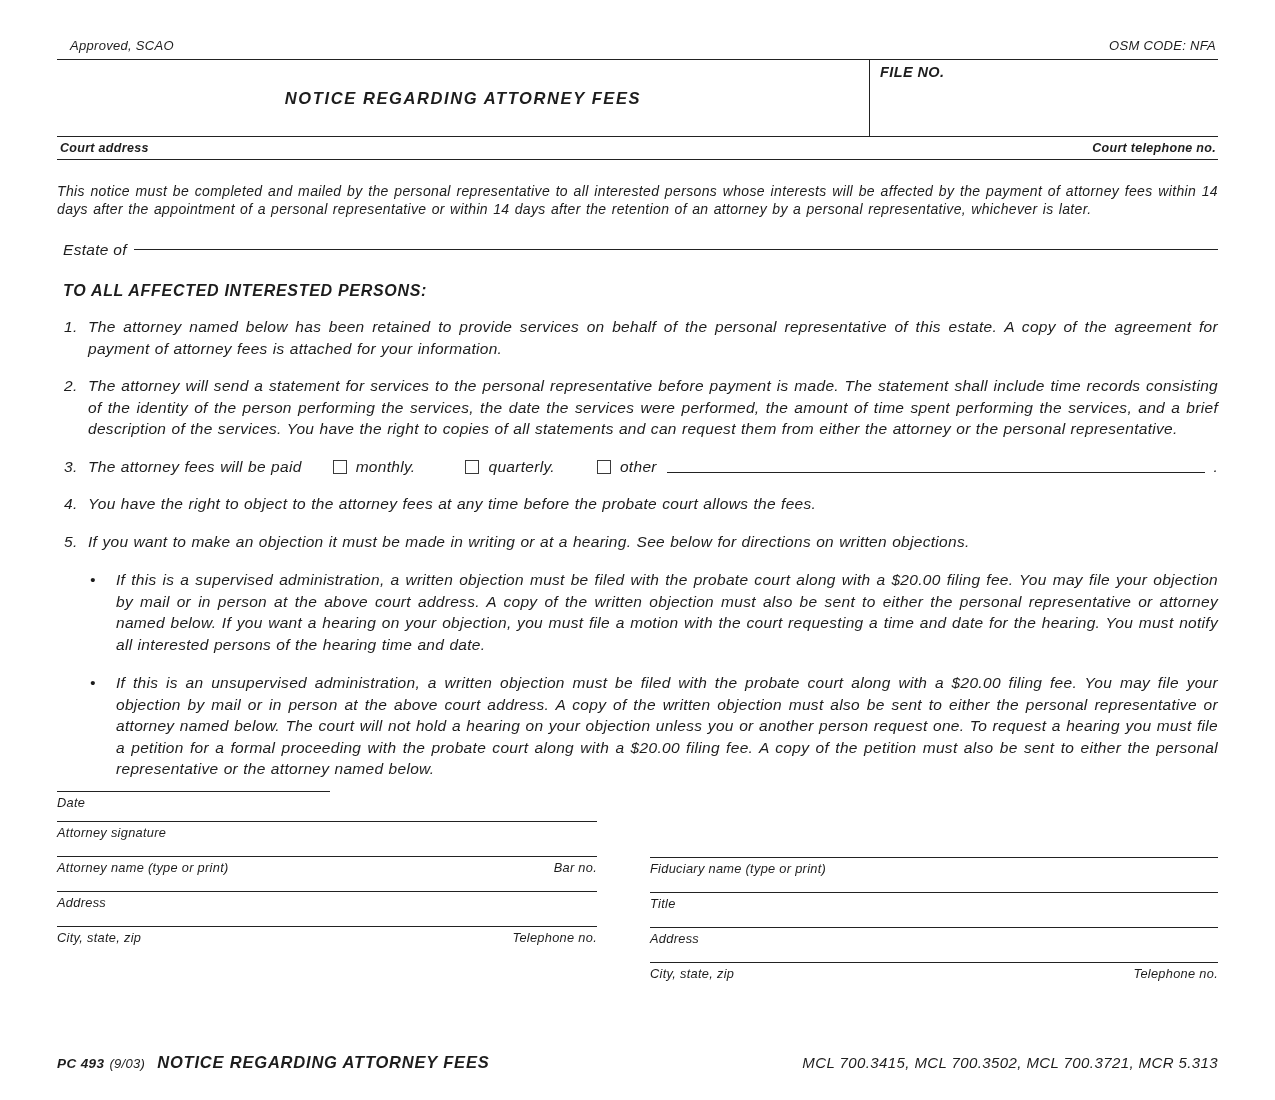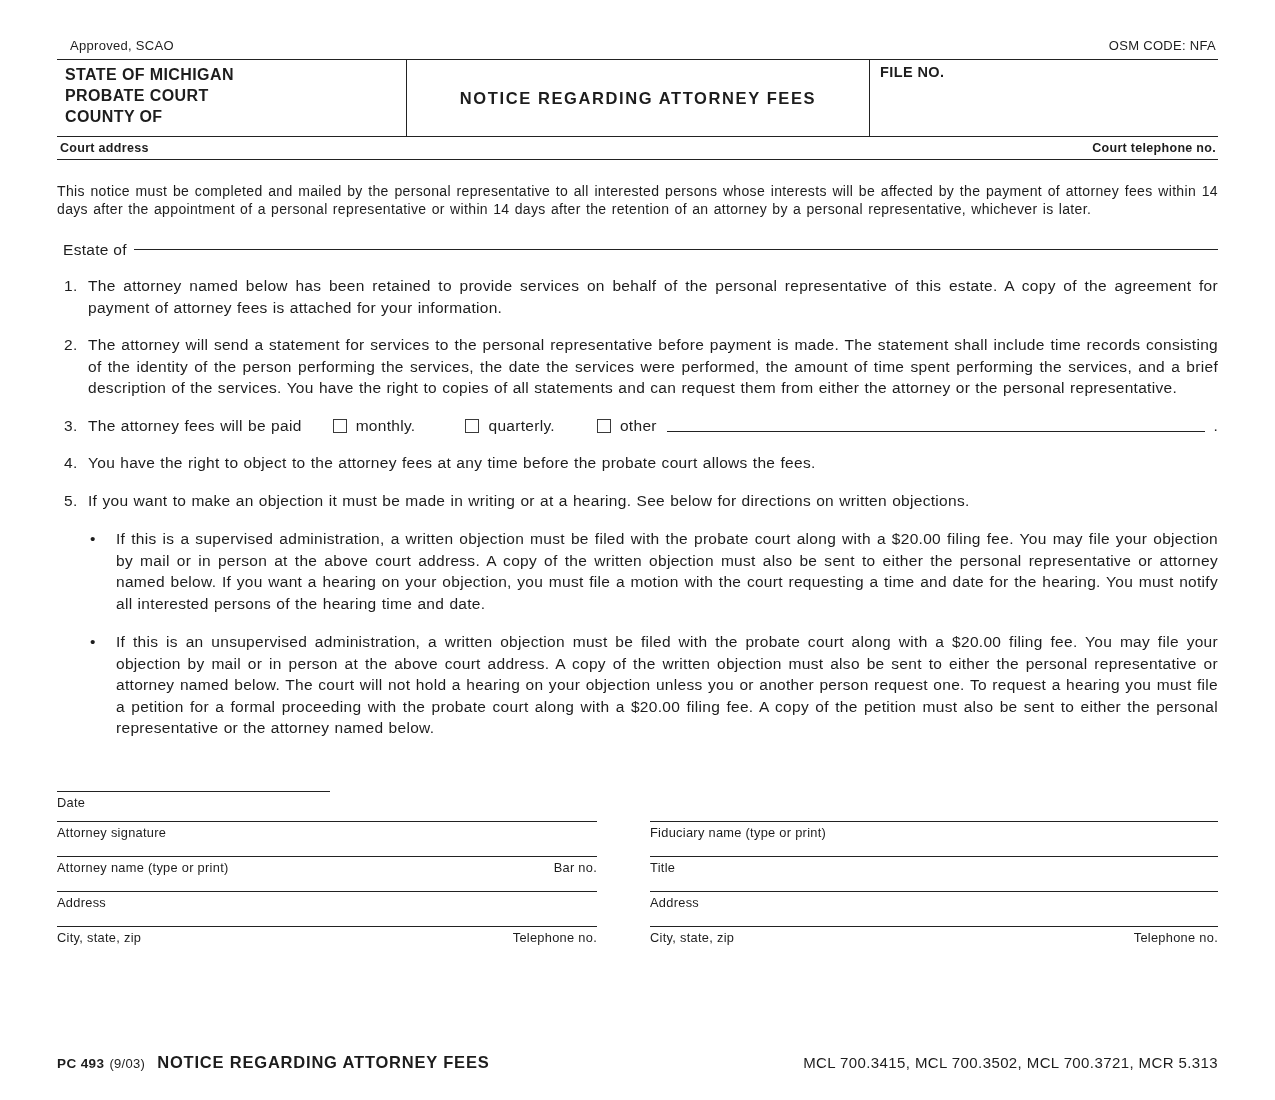--- a/index.html
+++ b/index.html
@@ -6,20 +6,21 @@
   html, body { background: #ffffff; }
   .page {
     position: relative;
     width: 1275px;
     height: 1100px;
     margin: 0 auto;
     background: #ffffff;
     color: #1d1d1d;
     font-family: "Liberation Sans", sans-serif;
     overflow: hidden;
+    font-style: italic;
   }
   .content { position: absolute; left: 57px; right: 57px; top: 38px; }
 
   
   .approved-row { display: flex; justify-content: space-between; font-size: 13px; letter-spacing: .3px; padding: 0 2px 6px 13px; }
 
   
   .header-table { display: flex; border-top: 1.6px solid #222; border-bottom: 1px solid #222; height: 78px; }
   .cell-court { width: 350px; border-right: 1px solid #222; padding: 4px 8px; font-weight: bold; font-size: 16px; line-height: 21px; letter-spacing: .4px; }
   .cell-title { flex: 1; border-right: 1px solid #222; display: flex; align-items: center; justify-content: center; font-weight: bold; font-size: 16.5px; letter-spacing: 1.6px; text-align: center; }
@@ -50,21 +51,21 @@
   .bullet .body { flex: 1; text-align: justify; }
 
   
   .sig-area { position: absolute; left: 57px; right: 57px; top: 791px; }
   .sig-line { border-bottom: 1.2px solid #222; height: 0; }
   .sig-labels { display: flex; justify-content: space-between; font-size: 12.8px; margin-top: 3px; letter-spacing: .3px; }
   .sig-field { margin-bottom: 16px; }
   .date-field { width: 273px; margin-bottom: 11px; }
   .sig-cols { display: flex; justify-content: space-between; gap: 9px; }
   .col-left { width: 540px; }
-  .col-right { width: 568px; }
+  .col-right { width: 568px; margin-top: 36px; }
 
   
   .footer { position: absolute; left: 57px; right: 57px; top: 1053px; display: flex; justify-content: space-between; align-items: baseline; }
   .footer-left { display: flex; align-items: baseline; }
   .pc-code { font-weight: bold; font-size: 13.5px; letter-spacing: .4px; }
   .rev { font-size: 13px; margin-left: 5px; letter-spacing: .3px; }
   .footer-title { font-weight: bold; font-size: 16.5px; letter-spacing: .8px; margin-left: 12px; }
   .citations { font-size: 15px; letter-spacing: .4px; }
 </style>
 </head>
@@ -72,43 +73,39 @@
 
 <div class="page">
   <div class="content">
 
     <div class="approved-row">
       <span>Approved, SCAO</span>
       <span>OSM CODE:  NFA</span>
     </div>
 
     <div class="header-table">
-      <div class="cell-court">
-        <div>STATE OF MICHIGAN</div>
-        <div>PROBATE COURT</div>
-        <div>COUNTY OF</div>
-      </div>
       <div class="cell-title">NOTICE REGARDING ATTORNEY FEES</div>
       <div class="cell-file">
         <span>FILE NO.</span>
       </div>
     </div>
 
     <div class="court-addr-row">
       <span>Court address</span>
       <span>Court telephone no.</span>
     </div>
 
     <p class="instructions">This notice must be completed and mailed by the personal representative to all interested persons whose interests will be affected by the payment of attorney fees within 14 days after the appointment of a personal representative or within 14 days after the retention of an attorney by a personal representative, whichever is later.</p>
 
     <div class="estate-row">
       <span>Estate of</span>
       <span class="fill-line"></span>
     </div>
 
+    <div class="salutation">TO ALL AFFECTED INTERESTED PERSONS:</div>
 
     <div class="item">
       <span class="num">1.</span>
       <div class="body">The attorney named below has been retained to provide services on behalf of the personal representative of this estate.  A copy of the agreement for payment of attorney fees is attached for your information.</div>
     </div>
 
     <div class="item">
       <span class="num">2.</span>
       <div class="body">The attorney will send a statement for services to the personal representative before payment is made.  The statement shall include time records consisting of the identity of the person performing the services, the date the services were performed, the amount of time spent performing the services, and a brief description of the services.  You have the right to copies of all statements and can request them from either the attorney or the personal representative.</div>
     </div>

